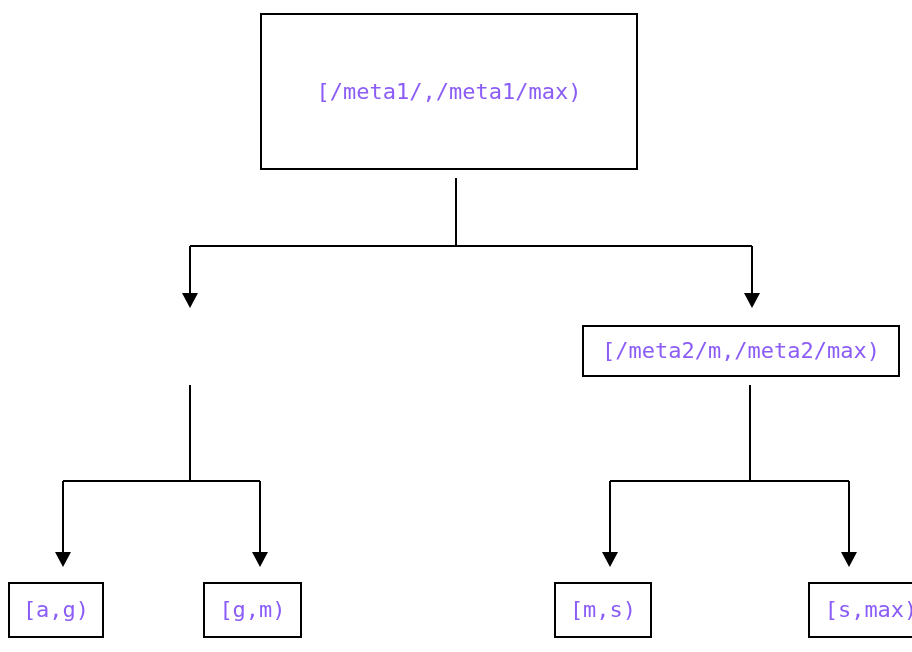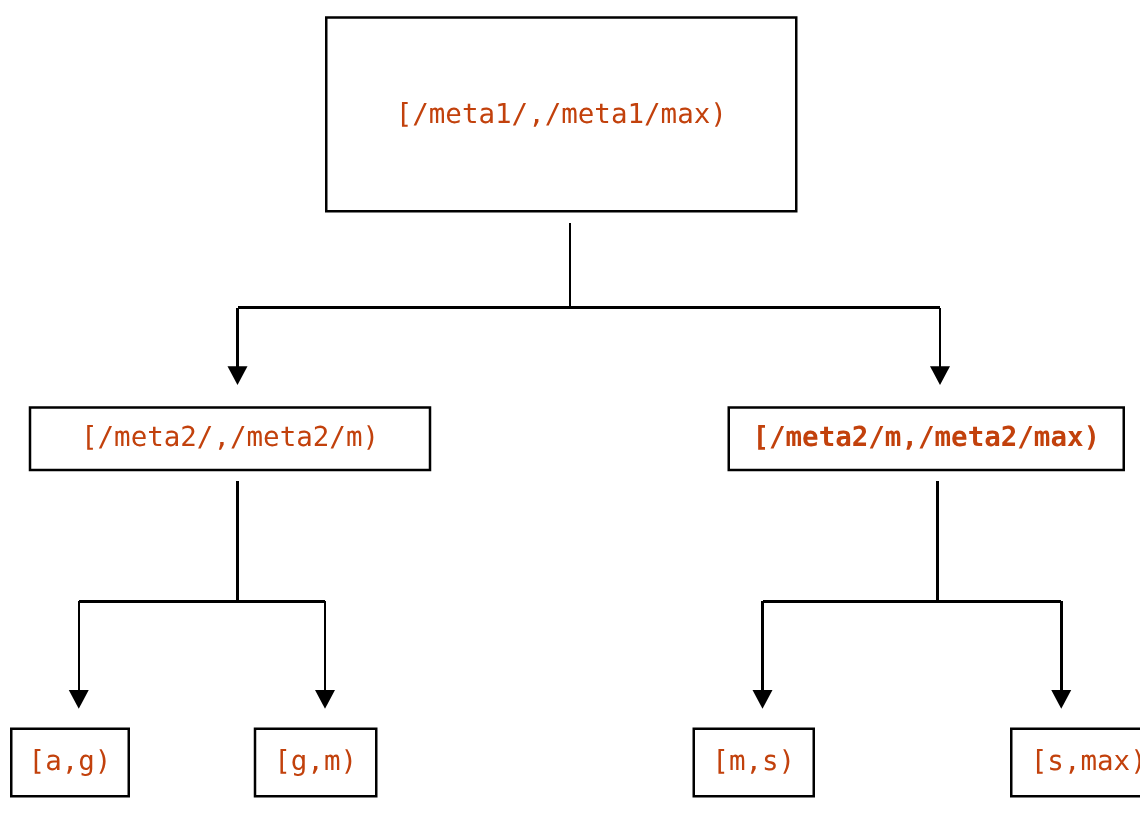--- a/index.html
+++ b/index.html
@@ -6,21 +6,21 @@
     margin: 0;
     padding: 0;
     background: #ffffff;
   }
   .canvas {
     position: relative;
     width: 912px;
     height: 652px;
     background: #ffffff;
     font-family: "DejaVu Sans Mono", "Liberation Mono", monospace;
-    color: #c2410c;
+    color: #8b5cf6;
     overflow: hidden;
   }
   .connector-layer {
     position: absolute;
     left: 0;
     top: 0;
     width: 912px;
     height: 652px;
     pointer-events: none;
   }
@@ -31,21 +31,21 @@
     background: #ffffff;
     display: flex;
     align-items: center;
     justify-content: center;
     font-size: 22px;
     line-height: 1;
     white-space: nowrap;
   }
   .node-root  { left: 260px; top: 13px;  width: 378px; height: 157px; }
   .node-l2a   { left: 23px;  top: 325px; width: 322px; height: 52px;  }
-  .node-l2b   { left: 582px; top: 325px; width: 318px; height: 52px; font-weight: bold;  }
+  .node-l2b   { left: 582px; top: 325px; width: 318px; height: 52px;  }
   .node-leaf1 { left: 8px;   top: 582px; width: 96px;  height: 56px;  }
   .node-leaf2 { left: 203px; top: 582px; width: 99px;  height: 56px;  }
   .node-leaf3 { left: 554px; top: 582px; width: 98px;  height: 56px;  }
   .node-leaf4 { left: 779px; top: 582px; width: 126px; height: 56px; margin-left: 29px;  }
   line     { stroke: #000000; stroke-width: 2; shape-rendering: crispEdges; }
   polygon  { fill: #000000; stroke: none; }
 </style>
 </head>
 <body>
 
@@ -72,23 +72,20 @@
     <line x1="610" y1="481" x2="610" y2="553"></line>
     <line x1="849" y1="481" x2="849" y2="553"></line>
     <polygon points="602,552 618,552 610,567"></polygon>
     <polygon points="841,552 857,552 849,567"></polygon>
   </svg>
 
   <div class="node node-root">
     <span>[/meta1/,/meta1/max)</span>
   </div>
 
-  <div class="node node-l2a">
-    <span>[/meta2/,/meta2/m)</span>
-  </div>
 
   <div class="node node-l2b">
     <span>[/meta2/m,/meta2/max)</span>
   </div>
 
   <div class="node node-leaf1">
     <span>[a,g)</span>
   </div>
 
   <div class="node node-leaf3">

